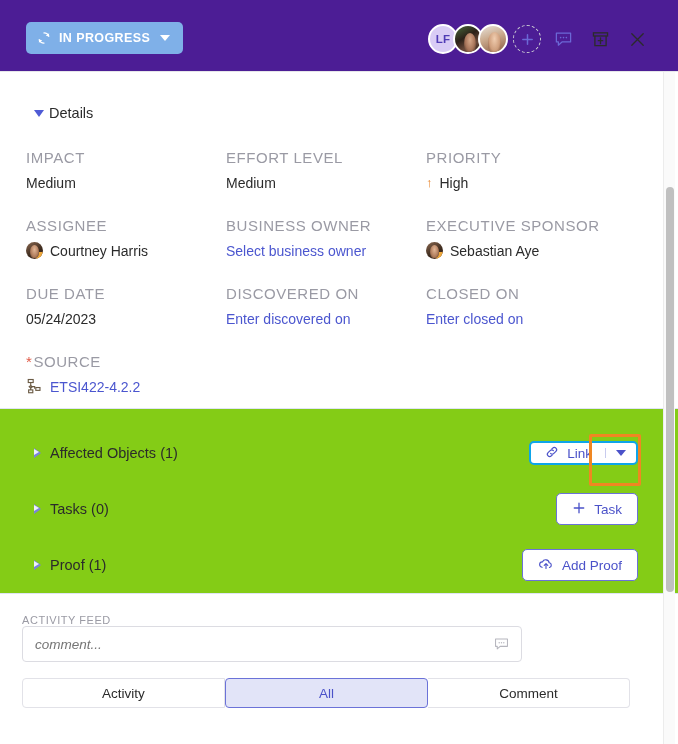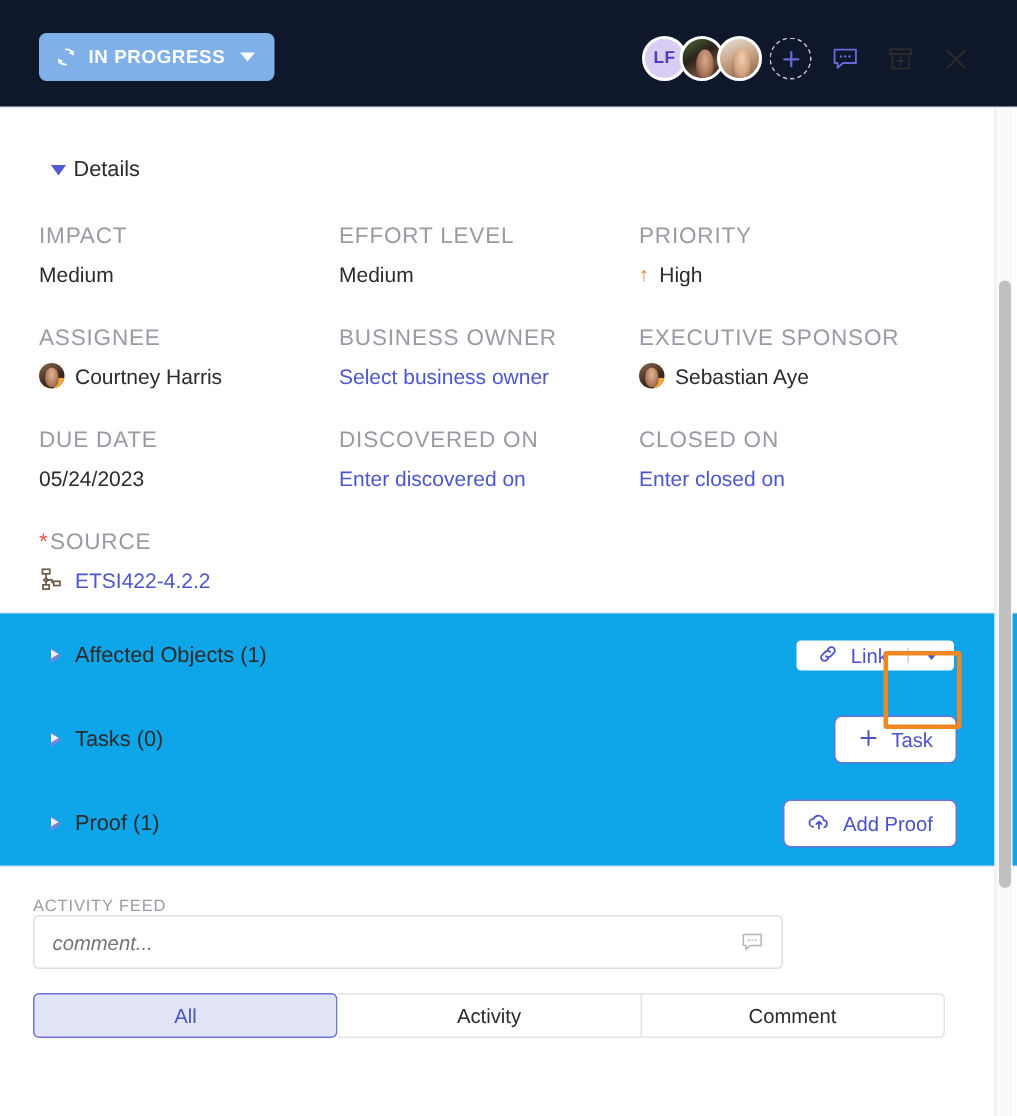--- a/index.html
+++ b/index.html
@@ -13,21 +13,21 @@
     background: #ffffff;
     color: #2b2b2b;
     overflow: hidden;
     position: relative;
   }
 
   
   .topbar {
     position: relative;
     height: 72px;
-    background: #0f172a;
+    background: #4c1d95;
     border-bottom: 1px solid #e6e6ea;
     box-sizing: border-box;
   }
   .status-btn {
     position: absolute;
     left: 26px;
     top: 22px;
     height: 32px;
     display: flex;
     align-items: center;
@@ -213,24 +213,24 @@
   }
   .mini-av .badge {
     position:absolute; right:-1px; bottom:-1px;
     width:8px;height:8px;border-radius:2px;
     background:#f0a93b;
   }
   .source-ico { width: 17px; height: 17px; display:block; flex:0 0 auto; }
 
   
   .panel {
-    background: #0ea5e9;
+    background: #84cc16;
     border-top: 1px solid #dfe4f5;
     border-bottom: 1px solid #dfe4f5;
-    padding: 0 0 0 0;
+    padding: 16px 0 0 0;
     margin-top: 12px;
   }
   .prow {
     height: 56px;
     display: flex;
     align-items: center;
     padding: 0 40px 0 34px;
     box-sizing: border-box;
   }
   .prow-label {
@@ -573,20 +573,20 @@
         <svg viewBox="0 0 20 20" width="17" height="17">
           <path d="M3 3.6h14v8.6H8.4L5 15.2v-3H3z" fill="none" stroke="#b5b5bd" stroke-width="1.2" stroke-linejoin="round"></path>
           <circle cx="7.3" cy="8" r="0.8" fill="#b5b5bd"></circle>
           <circle cx="10" cy="8" r="0.8" fill="#b5b5bd"></circle>
           <circle cx="12.7" cy="8" r="0.8" fill="#b5b5bd"></circle>
         </svg>
       </span>
     </div>
 
     <div class="seg">
+      <div class="seg-item">Activity</div>
       <div class="seg-item active">All</div>
-      <div class="seg-item">Activity</div>
       <div class="seg-item">Comment</div>
     </div>
   </div>
 </div>
 
 <div class="highlight-box"></div>
 
 </body></html>

